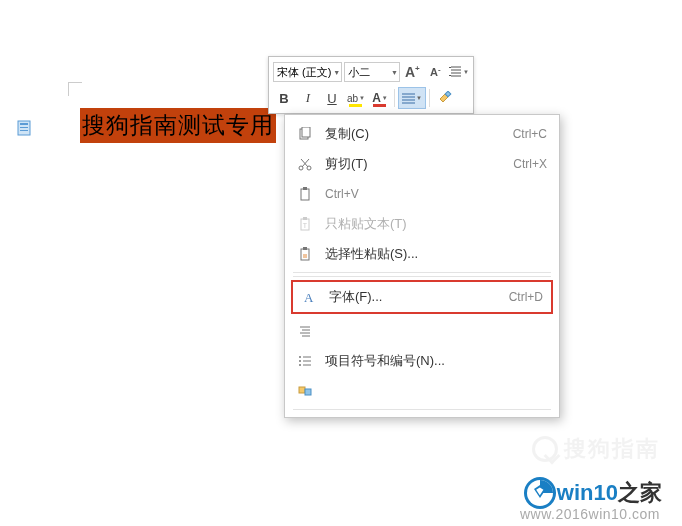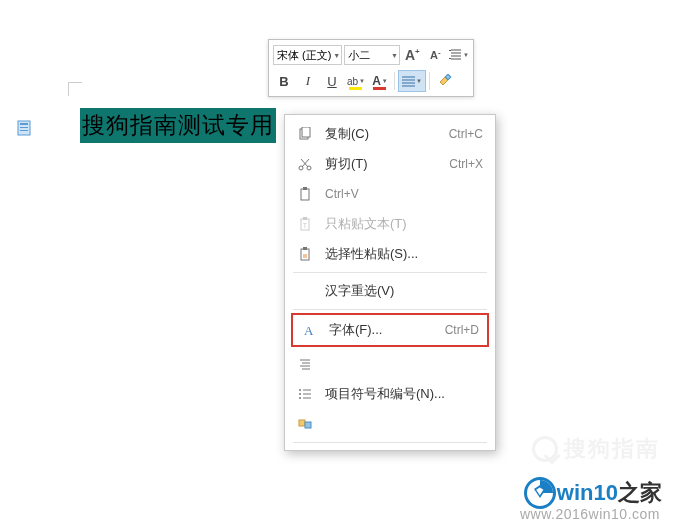--- a/index.html
+++ b/index.html
@@ -2,36 +2,36 @@
 <html><head>
   <meta charset="utf-8">
   <style>
     * { box-sizing: border-box; margin: 0; padding: 0; }
     html, body { width: 682px; height: 526px; overflow: hidden; font-family: "Microsoft YaHei", "SimSun", sans-serif; background: #fff; }
     
     .page-margin-icon { position: absolute; left: 17px; top: 120px; width: 14px; height: 16px; fill: #5b9bd5; }
     
     .ruler-corner { position: absolute; left: 68px; top: 82px; width: 14px; height: 14px; border-left: 1px solid #ccc; border-top: 1px solid #ccc; }
     
-    .selected-text { position: absolute; left: 80px; top: 108px; background: #0f766e; color: #000; font-size: 23px; font-family: "SimSun","宋体",serif; padding: 2px 2px; letter-spacing: 1px; }
-    
-    .mini-toolbar { position: absolute; left: 268px; top: 39px; width: 206px; border: 1px solid #c0c0c0; background: #fff; box-shadow: 0 1px 4px rgba(0,0,0,0.15); padding: 3px 4px; }
+    .selected-text { position: absolute; left: 80px; top: 108px; background: #c2410c; color: #000; font-size: 23px; font-family: "SimSun","宋体",serif; padding: 2px 2px; letter-spacing: 1px; }
+    
+    .mini-toolbar { position: absolute; left: 268px; top: 56px; width: 206px; border: 1px solid #c0c0c0; background: #fff; box-shadow: 0 1px 4px rgba(0,0,0,0.15); padding: 3px 4px; }
     .mini-row { display: flex; align-items: center; gap: 2px; height: 24px; }
     .font-select { display:flex; align-items:center; justify-content:space-between; border:1px solid #ccc; height:20px; font-size:11px; padding:0 1px 0 3px; background:#fff; }
     .font-name { width: 72px; }
     .font-size { width: 58px; }
     .dd-arrow { font-size:7px; color:#666; margin-left:1px; }
     .tb-btn { display:flex; align-items:center; justify-content:center; width:22px; height:22px; font-size:13px; color:#444; position:relative; }
     .tb-btn.sup { font-size:12px; font-weight:bold; color:#555;}
     .tb-btn .dd { font-size:6px; color:#666; margin-left:1px;}
     .color-bar { position:absolute; bottom:2px; left:4px; width:13px; height:3px;}
     .sep { width:1px; height:18px; background:#ddd; margin:0 1px;}
     .align-active { background:#d0e3f5; border:1px solid #9cc3e8; width:28px;}
     
-    .context-menu { position: absolute; left: 284px; top: 114px; width: 212px; background:#fff; border:1px solid #c8c8c8; box-shadow: 2px 3px 10px rgba(0,0,0,0.25); padding: 4px 0; }
+    .context-menu { position: absolute; left: 284px; top: 114px; width: 276px; background:#fff; border:1px solid #c8c8c8; box-shadow: 2px 3px 10px rgba(0,0,0,0.25); padding: 4px 0; }
     .menu-item { display:flex; align-items:center; height:30px; padding:0 12px 0 10px; font-size:13px; color:#333; }
     .menu-item.disabled { color:#b0b0b0; }
     .menu-icon { width:20px; height:16px; display:flex; align-items:center; justify-content:center; margin-right:10px; flex-shrink:0; }
     .menu-label { flex:1; }
     .menu-shortcut { color:#888; font-size:12px; }
     .menu-sep { height:1px; background:#e3e3e3; margin:3px 8px; }
     .highlighted-item { border:2px solid #d93a2f; margin: 2px 6px; }
     .highlighted-item .menu-item { height:30px; padding:0 8px 0 6px;}
     
     .watermark-sogou { position:absolute; right:22px; bottom:62px; display:flex; align-items:center; gap:6px; opacity:0.08; }
@@ -166,24 +166,20 @@
     <span class="menu-icon">
         <svg width="14" height="14" viewBox="0 0 14 14">
           <rect x="3" y="2" width="8" height="11" fill="none" stroke="#777"></rect>
           <rect x="5" y="0" width="4" height="3" fill="#777"></rect>
           <path d="M5 8h4M5 10h4" stroke="#e28b3e"></path>
         </svg>
       </span>
     <span class="menu-label">选择性粘贴(S)...</span>
   </div>
   <div class="menu-sep"></div>
-  <div class="menu-item">
-    <span class="menu-icon"></span>
-    <span class="menu-label">汉字重选(V)</span>
-  </div>
   <div class="menu-sep"></div>
 
   <div class="highlighted-item">
     <div class="menu-item">
       <span class="menu-icon">
           <svg width="14" height="14" viewBox="0 0 14 14">
             <text x="2" y="12" font-size="13" fill="#4a7fbc" font-family="serif">A</text>
           </svg>
         </span>
       <span class="menu-label">字体(F)...</span>

